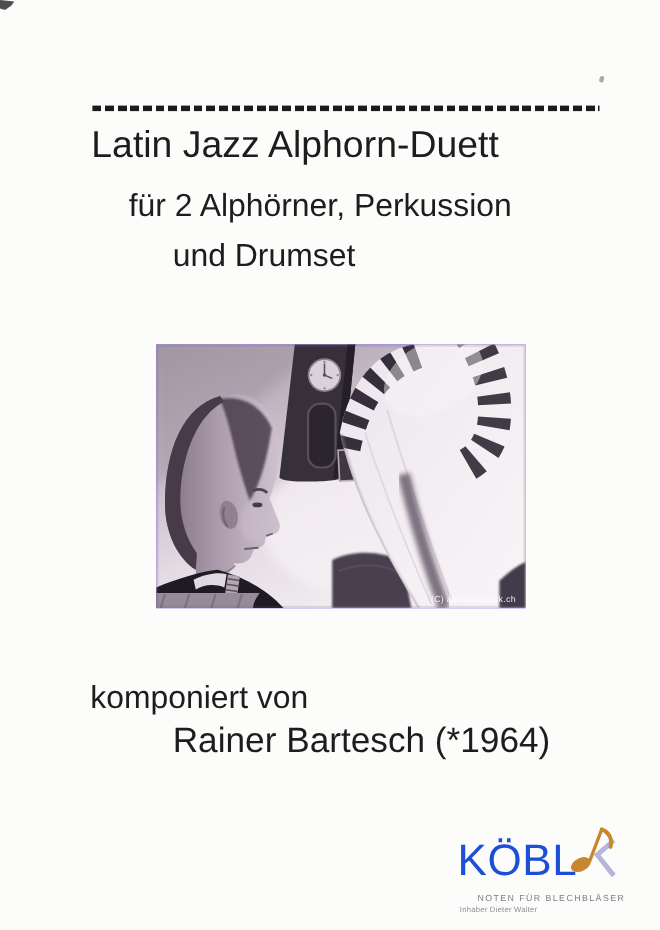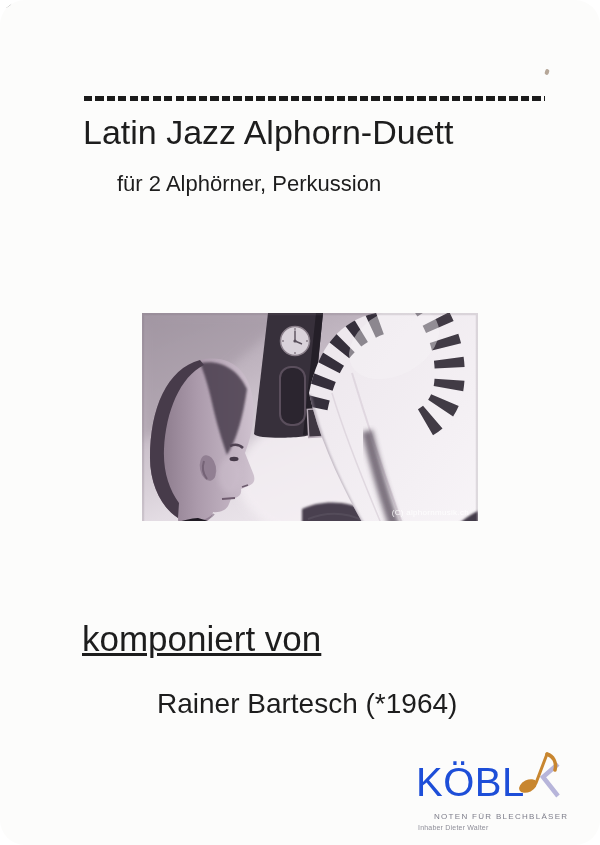--- a/index.html
+++ b/index.html
@@ -1,55 +1,56 @@
 <!DOCTYPE html>
 <html><head>
 <meta charset="utf-8">
 <style>
   html,body{margin:0;padding:0;}
   body{width:600px;height:845px;position:relative;font-family:"Liberation Sans",sans-serif;background:#ffffff;}
-  .page{position:absolute;inset:0;width:600px;height:845px;background:#fcfcfb;overflow:hidden;border-radius:25px;}
+  .page{position:absolute;inset:0;width:600px;height:845px;background:#fcfcfb;overflow:hidden;}
 
   .corner-mark{position:absolute;left:0;top:0;width:13px;height:9px;background:#3b3b3b;opacity:.9;
     clip-path:polygon(0 0,100% 15%,80% 55%,35% 100%,0 85%);}
   .paper-speck{position:absolute;left:545px;top:69px;width:4px;height:6px;background:#a4917f;
     border-radius:2px;transform:rotate(18deg);opacity:.8;}
 
   .dash-rule{position:absolute;left:84px;top:96px;width:461px;height:4.5px;
     background:repeating-linear-gradient(90deg,#1b1b1b 0 8px,transparent 8px 11.5px);}
 
   .title{position:absolute;left:83px;top:113px;font-size:34px;color:#1d1d1d;letter-spacing:0;white-space:nowrap;}
-  .sub1{position:absolute;left:117px;top:171px;font-size:22px;color:#1d1d1d;white-space:nowrap;}
+  .sub1{position:absolute;left:117px;top:171px;font-size:29px;color:#1d1d1d;white-space:nowrap;}
   .sub2{position:absolute;left:157px;top:217px;font-size:29px;color:#1d1d1d;white-space:nowrap;}
 
-  .photo{position:absolute;left:142px;top:313px;width:336px;height:208px;overflow:hidden;background:#8b5cf6;}
+  .photo{position:absolute;left:142px;top:313px;width:336px;height:240px;overflow:hidden;background:#8b5cf6;}
   .photo svg{display:block;filter:blur(.4px);}
   .watermark{position:absolute;right:9px;bottom:4px;font-size:8px;letter-spacing:.3px;
     color:rgba(255,255,255,.88);white-space:nowrap;}
 
-  .comp1{position:absolute;left:82px;top:619px;font-size:35px;color:#1d1d1d;white-space:nowrap;text-decoration:underline;}
-  .comp2{position:absolute;left:157px;top:655px;font-size:28px;color:#1d1d1d;white-space:nowrap;margin-top:33px;}
+  .comp1{position:absolute;left:82px;top:619px;font-size:29px;color:#1d1d1d;white-space:nowrap;}
+  .comp2{position:absolute;left:157px;top:655px;font-size:32px;color:#1d1d1d;white-space:nowrap;}
 
   .brand{position:absolute;left:416px;top:760px;font-size:40px;color:#1d4ed8;letter-spacing:.5px;white-space:nowrap;}
   .note-icon{position:absolute;left:512px;top:743px;width:52px;height:56px;}
   .tagline{position:absolute;left:434px;top:812px;font-size:8px;letter-spacing:1.3px;color:#7d7d8a;white-space:nowrap;}
   .subtext{position:absolute;left:418px;top:824px;font-size:7px;letter-spacing:.2px;color:#8e8e99;white-space:nowrap;}
 </style>
 </head>
 <body>
 
 <div class="page">
 
   <div class="corner-mark"></div>
   <div class="paper-speck"></div>
 
   <div class="dash-rule"></div>
 
   <div class="title">Latin Jazz Alphorn-Duett</div>
   <div class="sub1">für 2 Alphörner, Perkussion</div>
+  <div class="sub2">und Drumset</div>
 
   <div class="photo">
     <svg width="336" height="240" viewBox="0 0 336 240">
       <defs>
         <linearGradient id="wg" x1="0" y1="0" x2="0.55" y2="0.95">
           <stop offset="0" stop-color="#a59aa6"></stop>
           <stop offset="0.35" stop-color="#c2b7c2"></stop>
           <stop offset="0.7" stop-color="#e3dce3"></stop>
           <stop offset="1" stop-color="#f1ecf1"></stop>
         </linearGradient>

